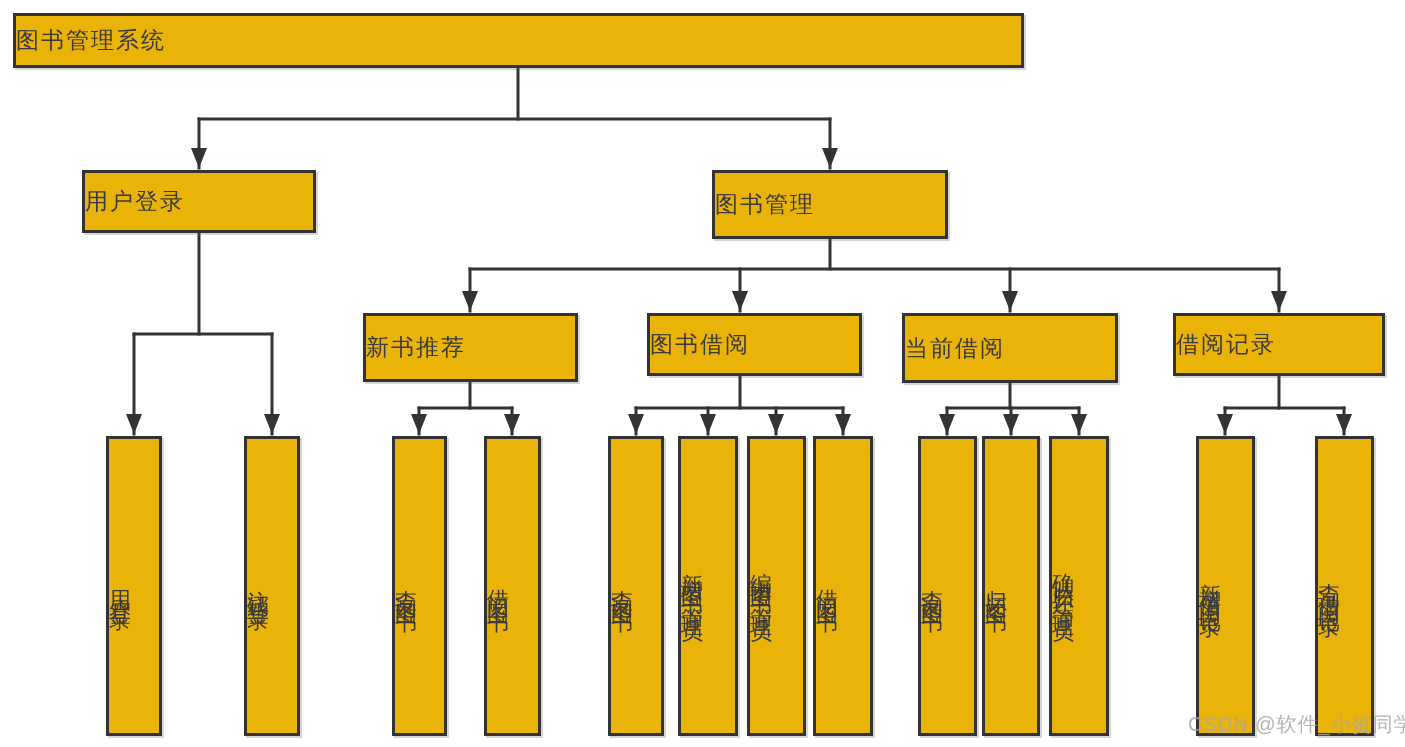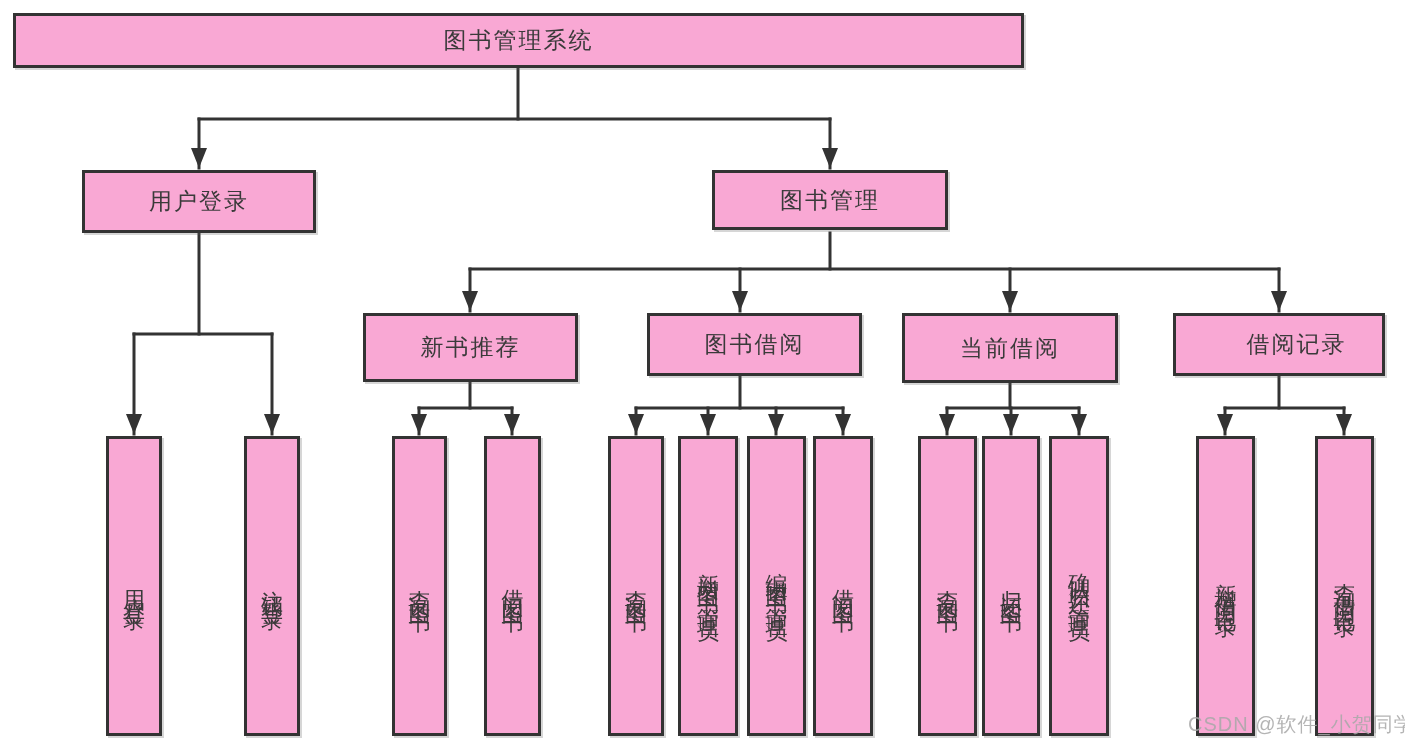--- a/index.html
+++ b/index.html
@@ -6,22 +6,22 @@
   body{
     width:1405px;height:747px;position:relative;overflow:hidden;
     background:var(--background,#ffffff);
     font-family:"Liberation Sans", sans-serif;
   }
   svg.edges{position:absolute;left:0;top:0;z-index:0;}
   .edge{stroke:var(--line,#333333);stroke-width:3;fill:none;stroke-linecap:square;}
   .edge.arrow{marker-end:url(#arrowhead);}
   .node{
     position:absolute;box-sizing:border-box;z-index:1;
-    border:3px solid var(--line,#333333);background:#f9a8d4;
-    display:flex;align-items:center;justify-content:center;
+    border:3px solid var(--line,#333333);background:#eab308;
+    display:flex;align-items:center;justify-content:flex-start;
     box-shadow:2px 2px 0 rgba(90,90,90,0.25);
   }
   .h-label{
     font-size:23px;color:var(--text,#3a3a3a);letter-spacing:2px;white-space:nowrap;
   }
   .v-label{
     writing-mode:vertical-rl;text-orientation:mixed;
     font-size:22px;letter-spacing:7px;color:var(--text,#3a3a3a);
     line-height:1;max-height:292px;
   }
@@ -82,34 +82,34 @@
   <line class="edge arrow" x1="1344" y1="408" x2="1344" y2="434"></line>
 </svg>
 
 <div class="node" style="left:13px;top:13px;width:1011px;height:55px;">
   <span class="h-label">图书管理系统</span>
 </div>
 
 <div class="node" style="left:82px;top:170px;width:234px;height:63px;">
   <span class="h-label">用户登录</span>
 </div>
-<div class="node" style="left:712px;top:170px;width:236px;height:60px;">
+<div class="node" style="left:712px;top:170px;width:236px;height:69px;">
   <span class="h-label">图书管理</span>
 </div>
 
 <div class="node" style="left:363px;top:313px;width:215px;height:69px;">
   <span class="h-label">新书推荐</span>
 </div>
 <div class="node" style="left:647px;top:313px;width:215px;height:63px;">
   <span class="h-label">图书借阅</span>
 </div>
 <div class="node" style="left:902px;top:313px;width:216px;height:70px;">
   <span class="h-label">当前借阅</span>
 </div>
-<div class="node" style="left:1173px;top:313px;width:212px;height:63px;padding-left:35px;">
+<div class="node" style="left:1173px;top:313px;width:212px;height:63px;">
   <span class="h-label">借阅记录</span>
 </div>
 
 <div class="node" style="left:106px;top:436px;width:56px;height:300px;">
   <span class="v-label">用户登录</span>
 </div>
 <div class="node" style="left:244px;top:436px;width:56px;height:300px;">
   <span class="v-label">注销登录</span>
 </div>
 

